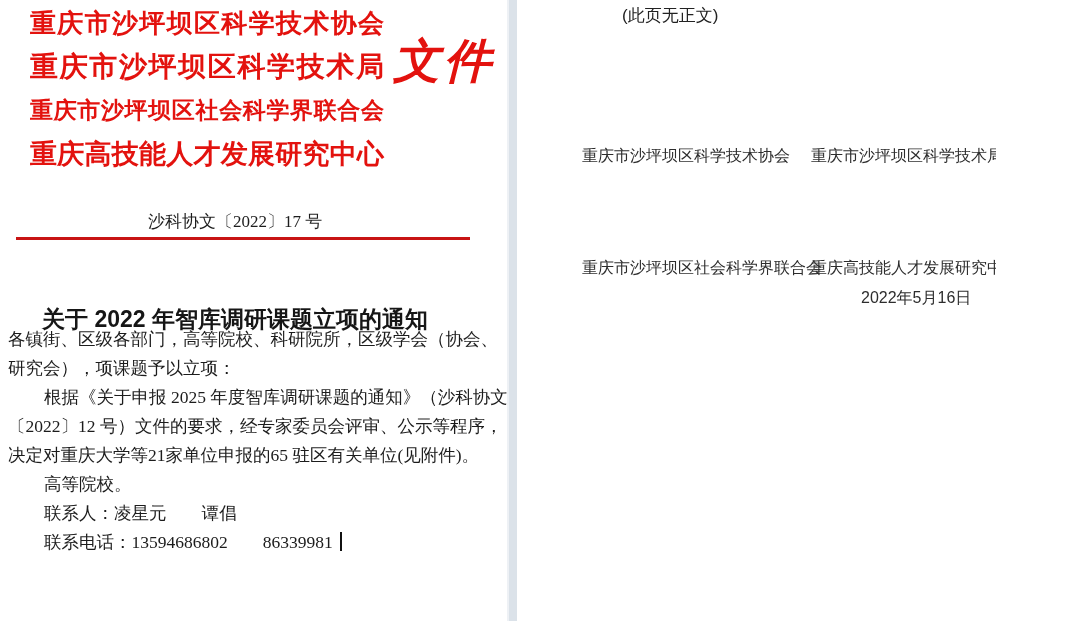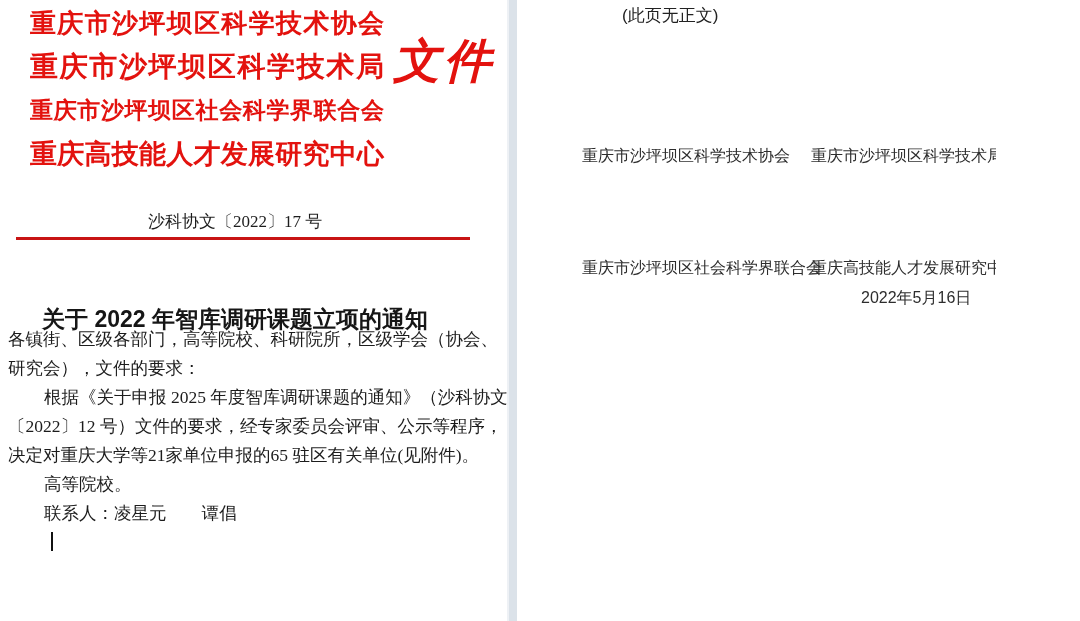--- a/index.html
+++ b/index.html
@@ -85,28 +85,28 @@
     <div class="wenjian">文件</div>
 
     <div class="doc-number">沙科协文〔2022〕17 号</div>
 
     <div class="red-rule"></div>
 
     <div class="doc-title">关于 2022 年智库调研课题立项的通知</div>
 
     <div class="body-block">
       <div class="body-line">各镇街、区级各部门，高等院校、科研院所，区级学会（协会、</div>
-      <div class="body-line">研究会），文件的要求：</div>
+      <div class="body-line">研究会），项课题予以立项：</div>
       <div class="body-line indent">根据《关于申报 2025 年度智库调研课题的通知》（沙科协文</div>
       <div class="body-line">〔2022〕12 号）文件的要求，经专家委员会评审、公示等程序，</div>
       <div class="body-line">决定对重庆大学等21家单位申报的65 驻区有关单位(见附件)。</div>
       <div class="body-line indent">高等院校。</div>
       <div class="body-line indent">联系人：凌星元　　谭倡</div>
       <div class="body-line indent">
-        <span class="caret"></span>
+        <span>联系电话：13594686802　　86339981</span><span class="caret"></span>
       </div>
       <div class="blank-line"></div>
     </div>
   </div>
 
   <div class="page-gap"></div>
 
   <div class="page" id="page-right">
 
     <div class="no-text-note">(此页无正文)</div>

